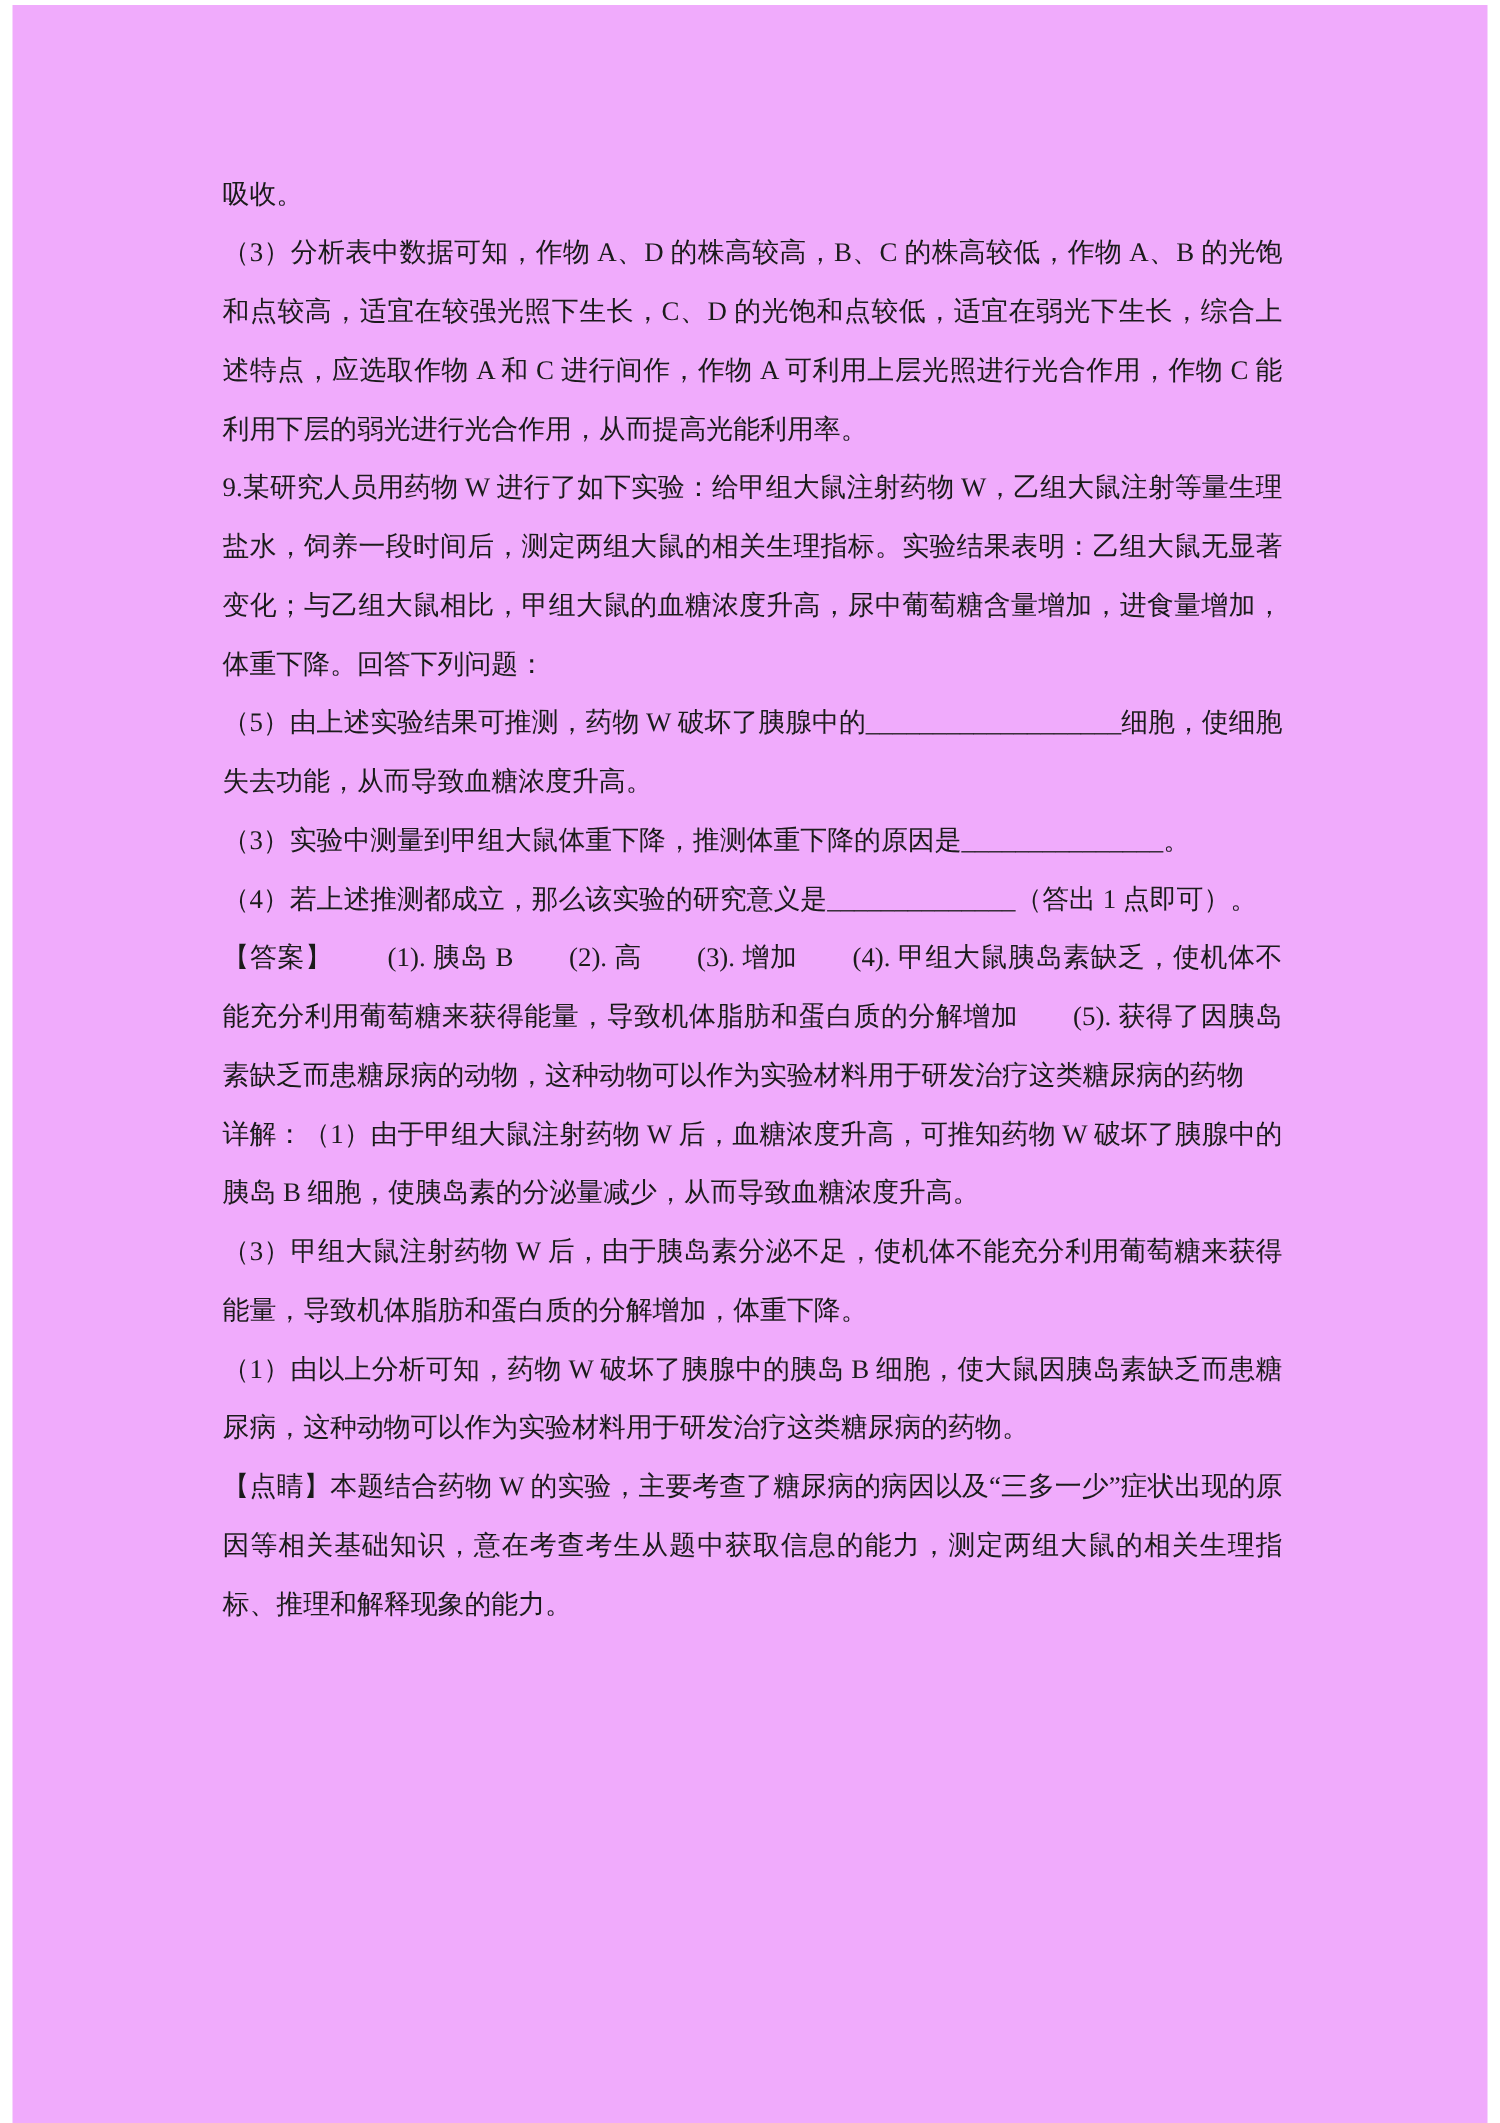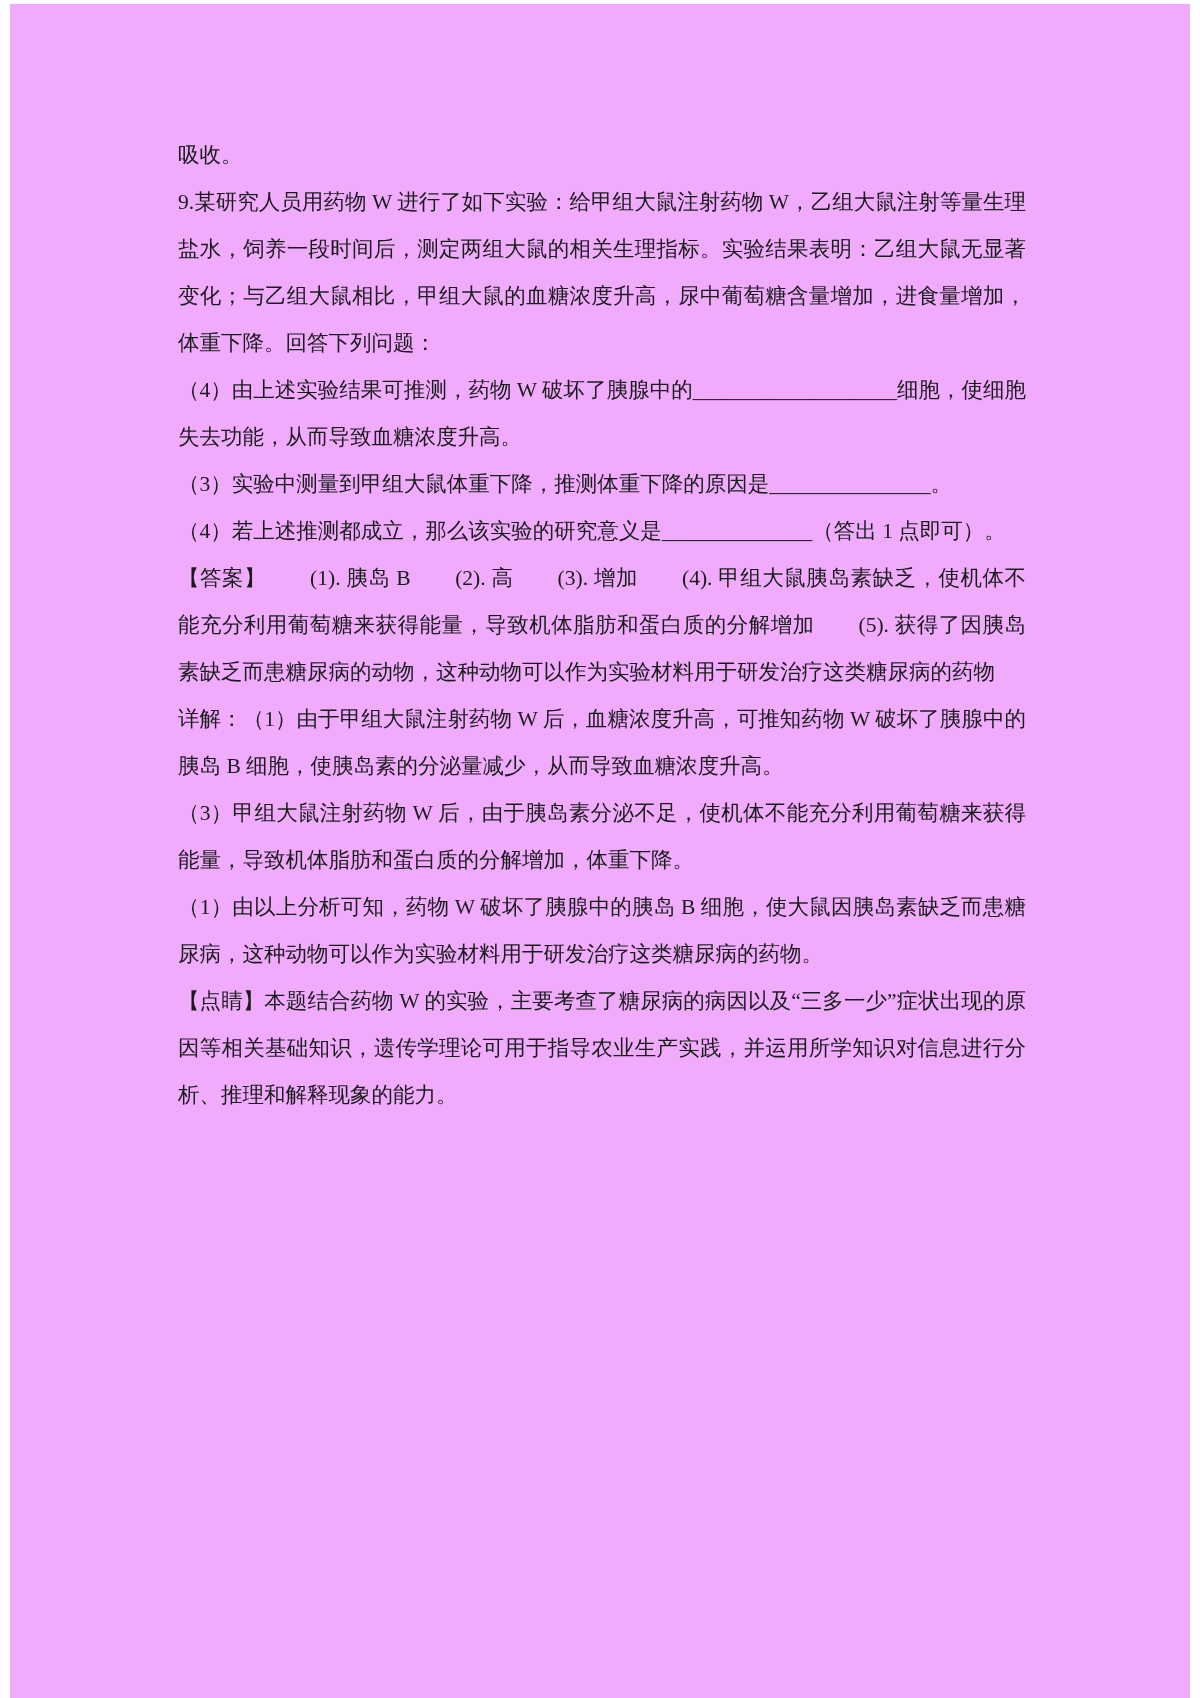--- a/index.html
+++ b/index.html
@@ -28,23 +28,24 @@
     overflow-wrap: break-word;
     white-space: normal;
   }
 </style>
 </head>
 <body>
 
 <div class="page">
   <div class="doc-body">
     <p>吸收。</p>
+    <p>（3）分析表中数据可知，作物 A、D 的株高较高，B、C 的株高较低，作物 A、B 的光饱和点较高，适宜在较强光照下生长，C、D 的光饱和点较低，适宜在弱光下生长，综合上述特点，应选取作物 A 和 C 进行间作，作物 A 可利用上层光照进行光合作用，作物 C 能利用下层的弱光进行光合作用，从而提高光能利用率。</p>
     <p>9.某研究人员用药物 W 进行了如下实验：给甲组大鼠注射药物 W，乙组大鼠注射等量生理盐水，饲养一段时间后，测定两组大鼠的相关生理指标。实验结果表明：乙组大鼠无显著变化；与乙组大鼠相比，甲组大鼠的血糖浓度升高，尿中葡萄糖含量增加，进食量增加，体重下降。回答下列问题：</p>
-    <p>（4）由上述实验结果可推测，药物 W 破坏了胰腺中的___________________细胞，使细胞失去功能，从而导致血糖浓度升高。</p>
+    <p>（5）由上述实验结果可推测，药物 W 破坏了胰腺中的___________________细胞，使细胞失去功能，从而导致血糖浓度升高。</p>
     <p>（3）实验中测量到甲组大鼠体重下降，推测体重下降的原因是_______________。</p>
     <p>（4）若上述推测都成立，那么该实验的研究意义是______________（答出 1 点即可）。</p>
     <p>【答案】　　(1). 胰岛 B　　(2). 高　　(3). 增加　　(4). 甲组大鼠胰岛素缺乏，使机体不能充分利用葡萄糖来获得能量，导致机体脂肪和蛋白质的分解增加　　(5). 获得了因胰岛素缺乏而患糖尿病的动物，这种动物可以作为实验材料用于研发治疗这类糖尿病的药物</p>
     <p>详解：（1）由于甲组大鼠注射药物 W 后，血糖浓度升高，可推知药物 W 破坏了胰腺中的胰岛 B 细胞，使胰岛素的分泌量减少，从而导致血糖浓度升高。</p>
     <p>（3）甲组大鼠注射药物 W 后，由于胰岛素分泌不足，使机体不能充分利用葡萄糖来获得能量，导致机体脂肪和蛋白质的分解增加，体重下降。</p>
     <p>（1）由以上分析可知，药物 W 破坏了胰腺中的胰岛 B 细胞，使大鼠因胰岛素缺乏而患糖尿病，这种动物可以作为实验材料用于研发治疗这类糖尿病的药物。</p>
-    <p>【点睛】本题结合药物 W 的实验，主要考查了糖尿病的病因以及“三多一少”症状出现的原因等相关基础知识，遗传学理论可用于指导农业生产实践，并运用所学知识对信息进行分析、推理和解释现象的能力。</p>
+    <p>【点睛】本题结合药物 W 的实验，主要考查了糖尿病的病因以及“三多一少”症状出现的原因等相关基础知识，意在考查考生从题中获取信息的能力，测定两组大鼠的相关生理指标、推理和解释现象的能力。</p>
   </div>
 </div>
 
 </body></html>

